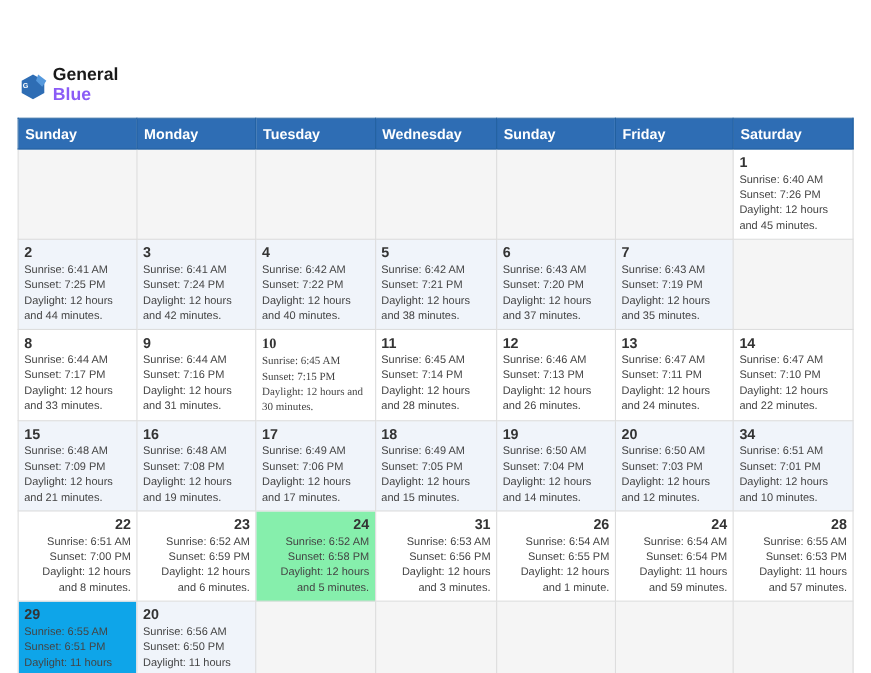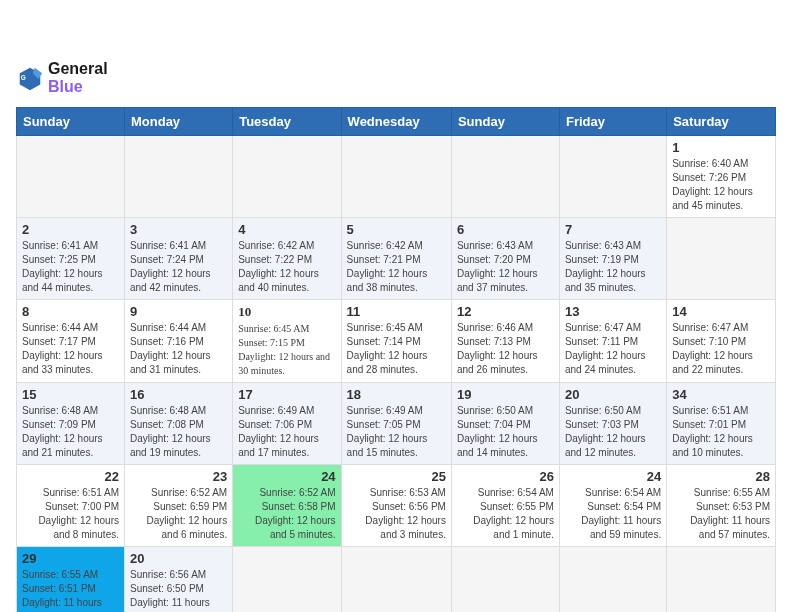--- a/index.html
+++ b/index.html
@@ -226,21 +226,21 @@
         </td>
         <td style="background: rgb(255, 255, 255);">
           <span class="day-number">23</span>
           <div class="day-info">Sunrise: 6:52 AM<br>Sunset: 6:59 PM<br>Daylight: 12 hours and 6 minutes.</div>
         </td>
         <td style="background: #86efac;">
           <span class="day-number">24</span>
           <div class="day-info">Sunrise: 6:52 AM<br>Sunset: 6:58 PM<br>Daylight: 12 hours and 5 minutes.</div>
         </td>
         <td style="background: rgb(255, 255, 255);">
-          <span class="day-number">25</span>
+          <span class="day-number">31</span>
           <div class="day-info">Sunrise: 6:53 AM<br>Sunset: 6:56 PM<br>Daylight: 12 hours and 3 minutes.</div>
         </td>
         <td style="background: rgb(255, 255, 255);">
           <span class="day-number">26</span>
           <div class="day-info">Sunrise: 6:54 AM<br>Sunset: 6:55 PM<br>Daylight: 12 hours and 1 minute.</div>
         </td>
         <td style="background: rgb(255, 255, 255);">
           <span class="day-number">24</span>
           <div class="day-info">Sunrise: 6:54 AM<br>Sunset: 6:54 PM<br>Daylight: 11 hours and 59 minutes.</div>
         </td>

